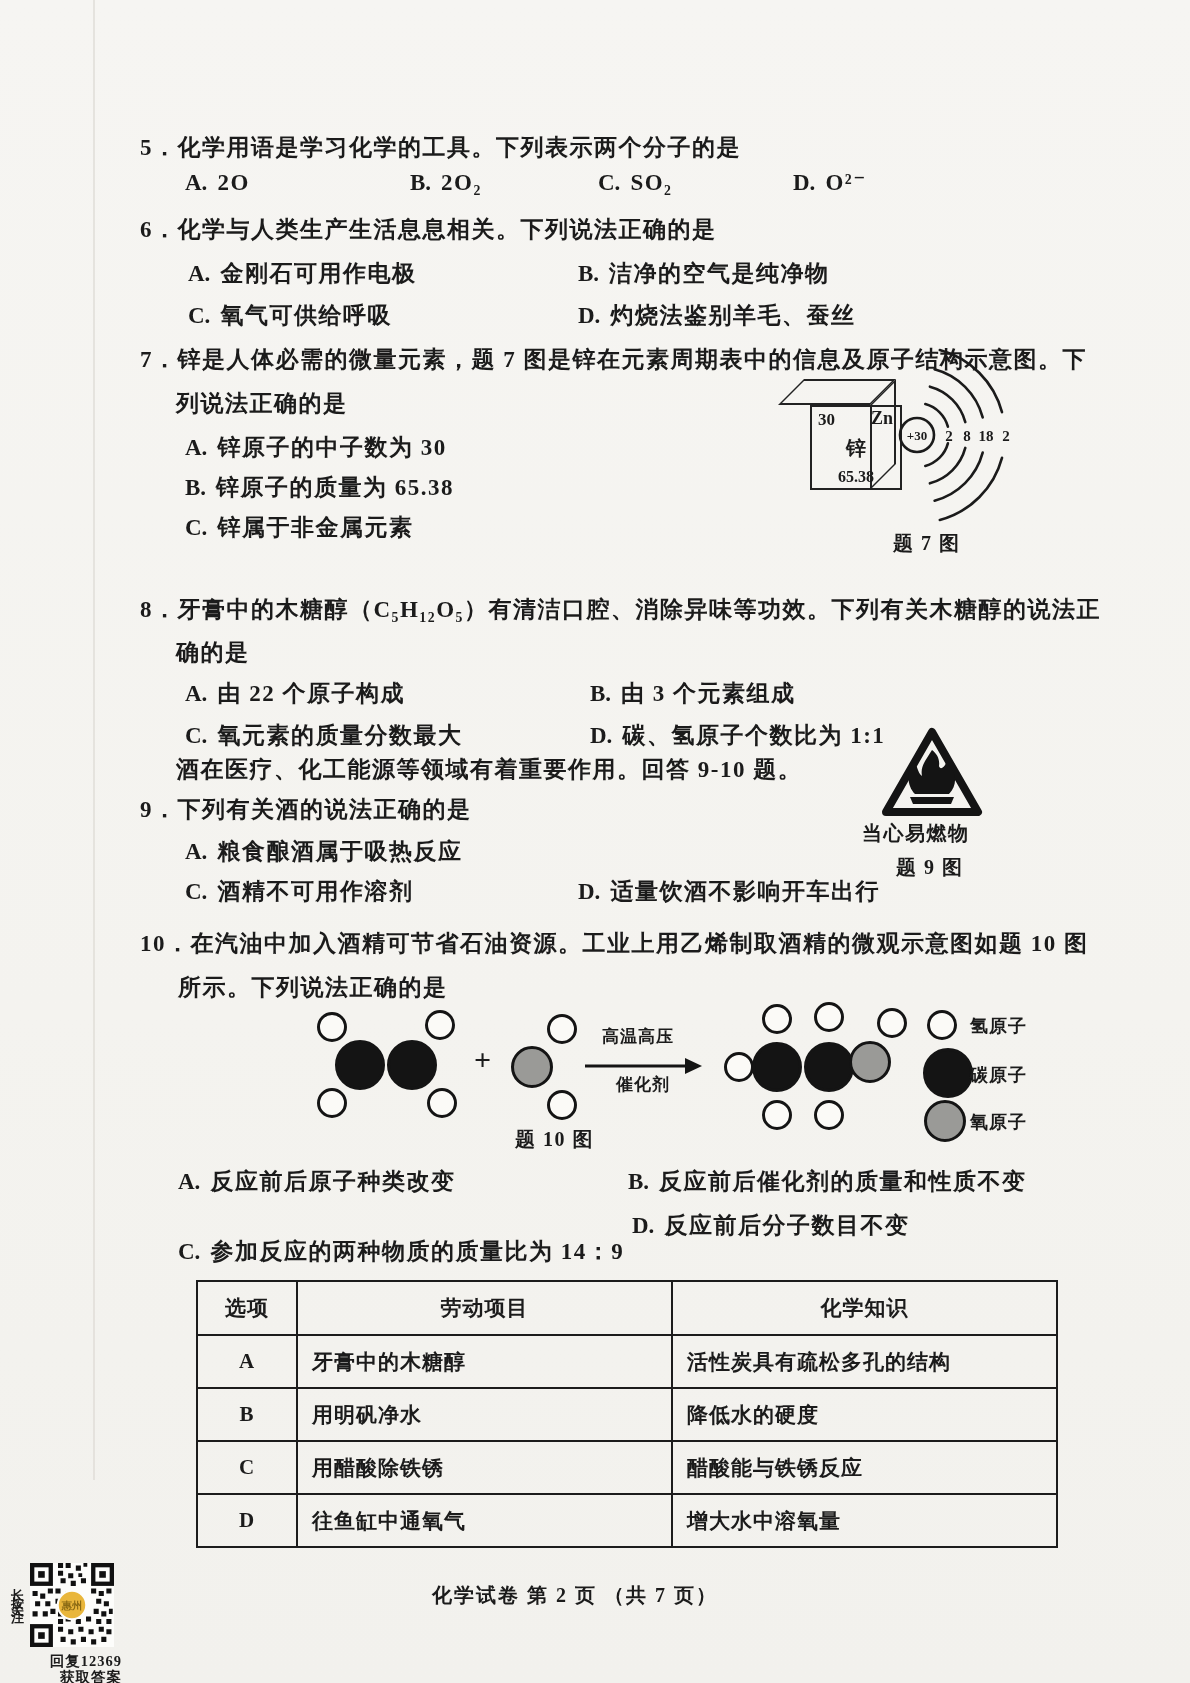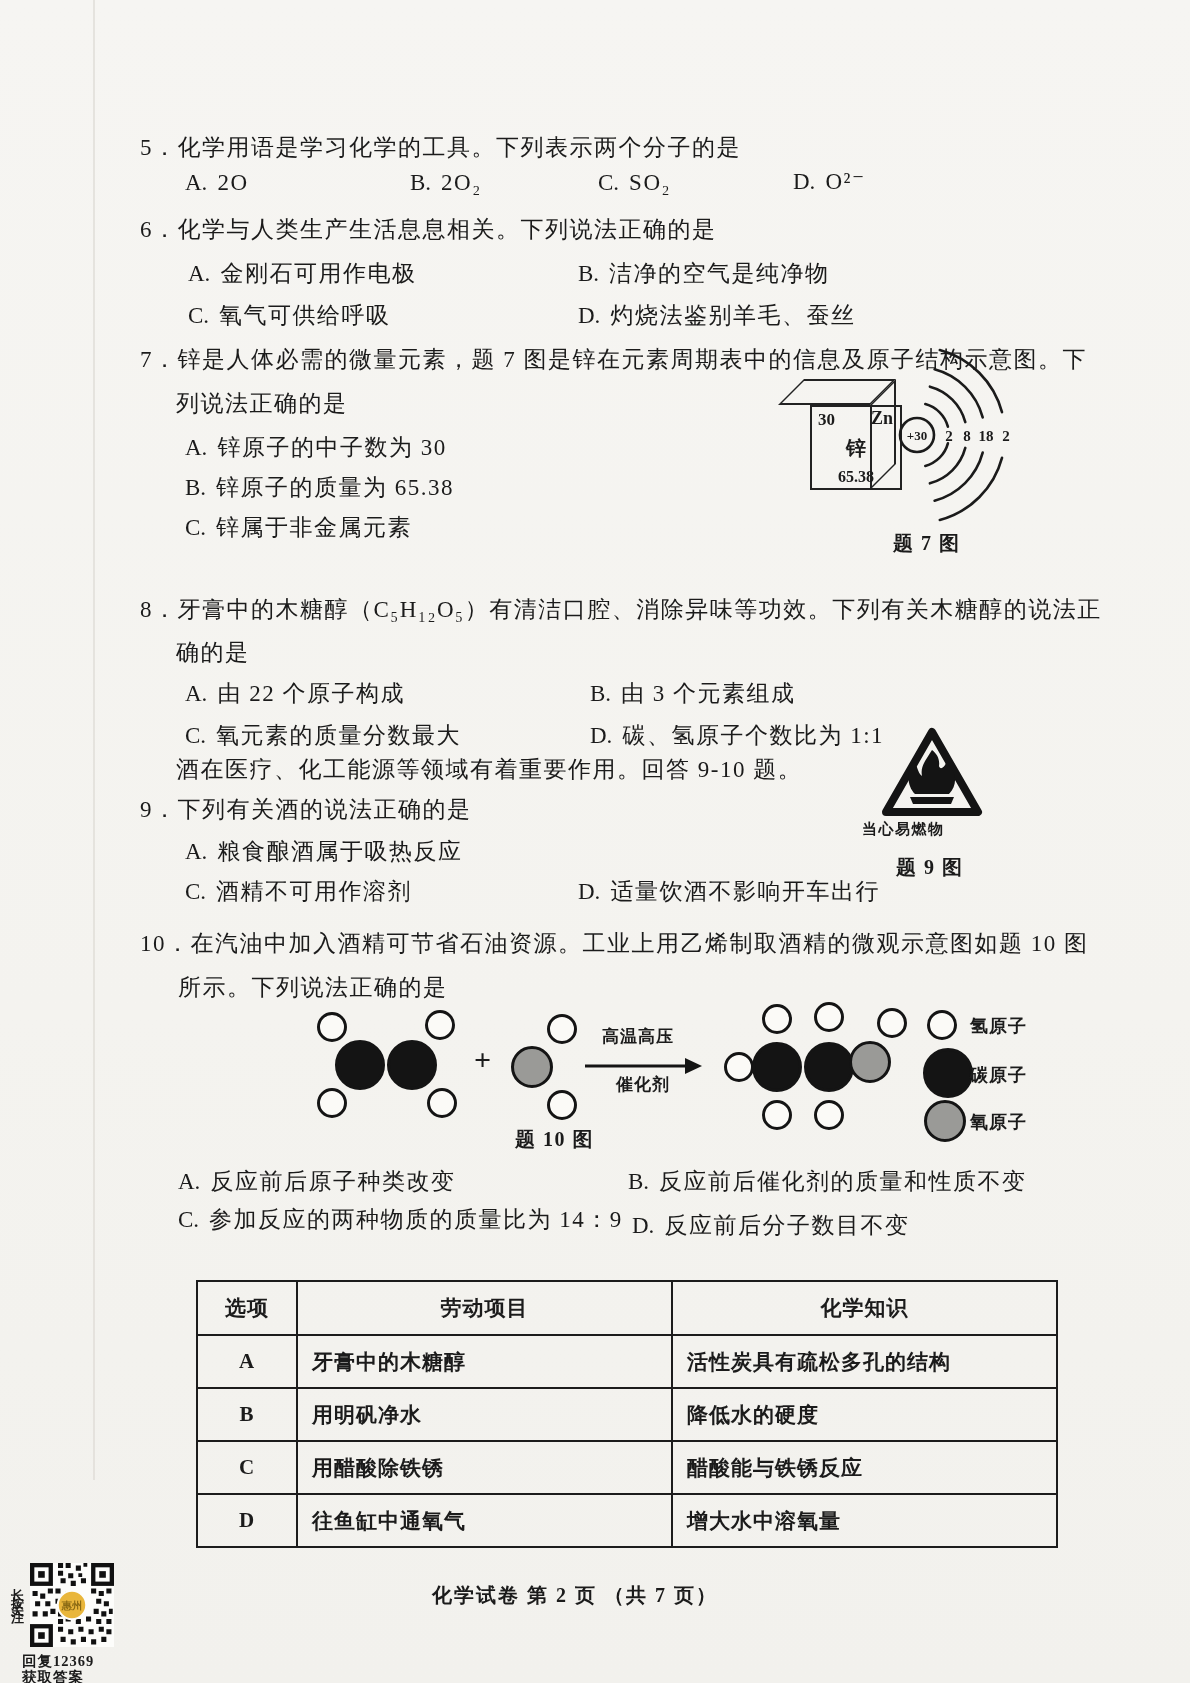--- a/index.html
+++ b/index.html
@@ -1,22 +1,22 @@
 <!DOCTYPE html>
 <html><head>
 <meta charset="utf-8">
 <style>
   html,body{margin:0;padding:0;background:#e8e6e2;}
   .page{position:relative;width:1190px;height:1683px;margin:0 auto;overflow:hidden;
         background:linear-gradient(180deg,#f6f5f2 0%,#f4f3ef 60%,#f2f1ed 100%);
         font-family:"Liberation Serif","DejaVu Serif",serif;color:#1b1b1b;}
   .crease{position:absolute;left:93px;top:0;width:2px;height:1480px;background:#dedbd5;opacity:.7;}
-  .t{position:absolute;white-space:nowrap;font-size:23px;font-weight:400;letter-spacing:1.5px;color:#1b1b1b;}
+  .t{position:absolute;white-space:nowrap;font-size:23px;font-weight:700;letter-spacing:1.5px;color:#1b1b1b;}
   .opt .ol{margin-right:10px;letter-spacing:0;}
-  .small{font-size:15px;}
+  .small{font-size:20px;}
   .cap{font-size:20px;font-weight:700;}
   .emph{text-emphasis:filled dot;-webkit-text-emphasis:filled dot;
         text-emphasis-position:under right;-webkit-text-emphasis-position:under right;}
   
   .cube-front{position:absolute;left:810px;top:405px;width:92px;height:85px;border:2.5px solid #222;box-sizing:border-box;padding-left:40px;}
   .cube-top{position:absolute;left:778px;top:379px;width:92px;height:26px;border:2.5px solid #222;box-sizing:border-box;
             transform:skewX(-45deg);transform-origin:0 100%;}
   .cube-side{position:absolute;left:870px;top:405px;width:26px;height:85px;border:2.5px solid #222;box-sizing:border-box;
              transform:skewY(-45deg);transform-origin:0 0;}
   .cf-num{position:absolute;left:6px;top:3px;font-size:17px;font-weight:700;}
@@ -35,21 +35,21 @@
   
   table.q11{position:absolute;left:196px;top:1280px;width:860px;border-collapse:collapse;table-layout:fixed;
             font-size:21px;font-weight:600;letter-spacing:1px;}
   table.q11 th,table.q11 td{border:2.2px solid #1c1c1c;padding:0 0 0 14px;text-align:left;}
   table.q11 th{height:52px;text-align:center;padding:0;font-weight:600;}
   table.q11 td{height:51px;}
   table.q11 td.c{text-align:center;padding:0;}
   .footer{position:absolute;top:1582px;left:0;width:1150px;text-align:center;font-size:20px;font-weight:600;letter-spacing:2px;}
   
   .qr-side{position:absolute;left:8px;top:1578px;writing-mode:vertical-rl;font-size:13px;font-weight:700;letter-spacing:7px;}
-  .qr-line{position:absolute;left:22px;width:100px;text-align:left;font-size:14.5px;font-weight:700;letter-spacing:1px;}
+  .qr-line{position:absolute;left:22px;width:100px;text-align:right;font-size:14.5px;font-weight:700;letter-spacing:1px;}
 </style>
 </head>
 <body>
 
 <div class="page">
   <div class="crease"></div>
 
   <div class="t" style="left:140px;top:132px">5．化学用语是学习化学的工具。下列表示两个分子的是</div>
   <div class="t opt" style="left:185px;top:170px">
     <span class="ol">A.</span><span>2O</span>
@@ -199,21 +199,21 @@
     <div class="leglabel" style="left:690px;top:105px">氧原子</div>
   </div>
   <div class="t cap" style="left:515px;top:1126px">题 10 图</div>
 
   <div class="t opt" style="left:178px;top:1166px">
     <span class="ol">A.</span><span>反应前后原子种类改变</span>
   </div>
   <div class="t opt" style="left:628px;top:1166px">
     <span class="ol">B.</span><span>反应前后催化剂的质量和性质不变</span>
   </div>
-  <div class="t opt" style="left:178px;top:1204px">
+  <div class="t opt" style="left:178px;top:1236px">
     <span class="ol">C.</span><span>参加反应的两种物质的质量比为 14：9</span>
   </div>
   <div class="t opt" style="left:632px;top:1210px">
     <span class="ol">D.</span><span>反应前后分子数目不变</span>
   </div>
 
 
   <table class="q11">
     <colgroup>
         <col style="width:100px">

